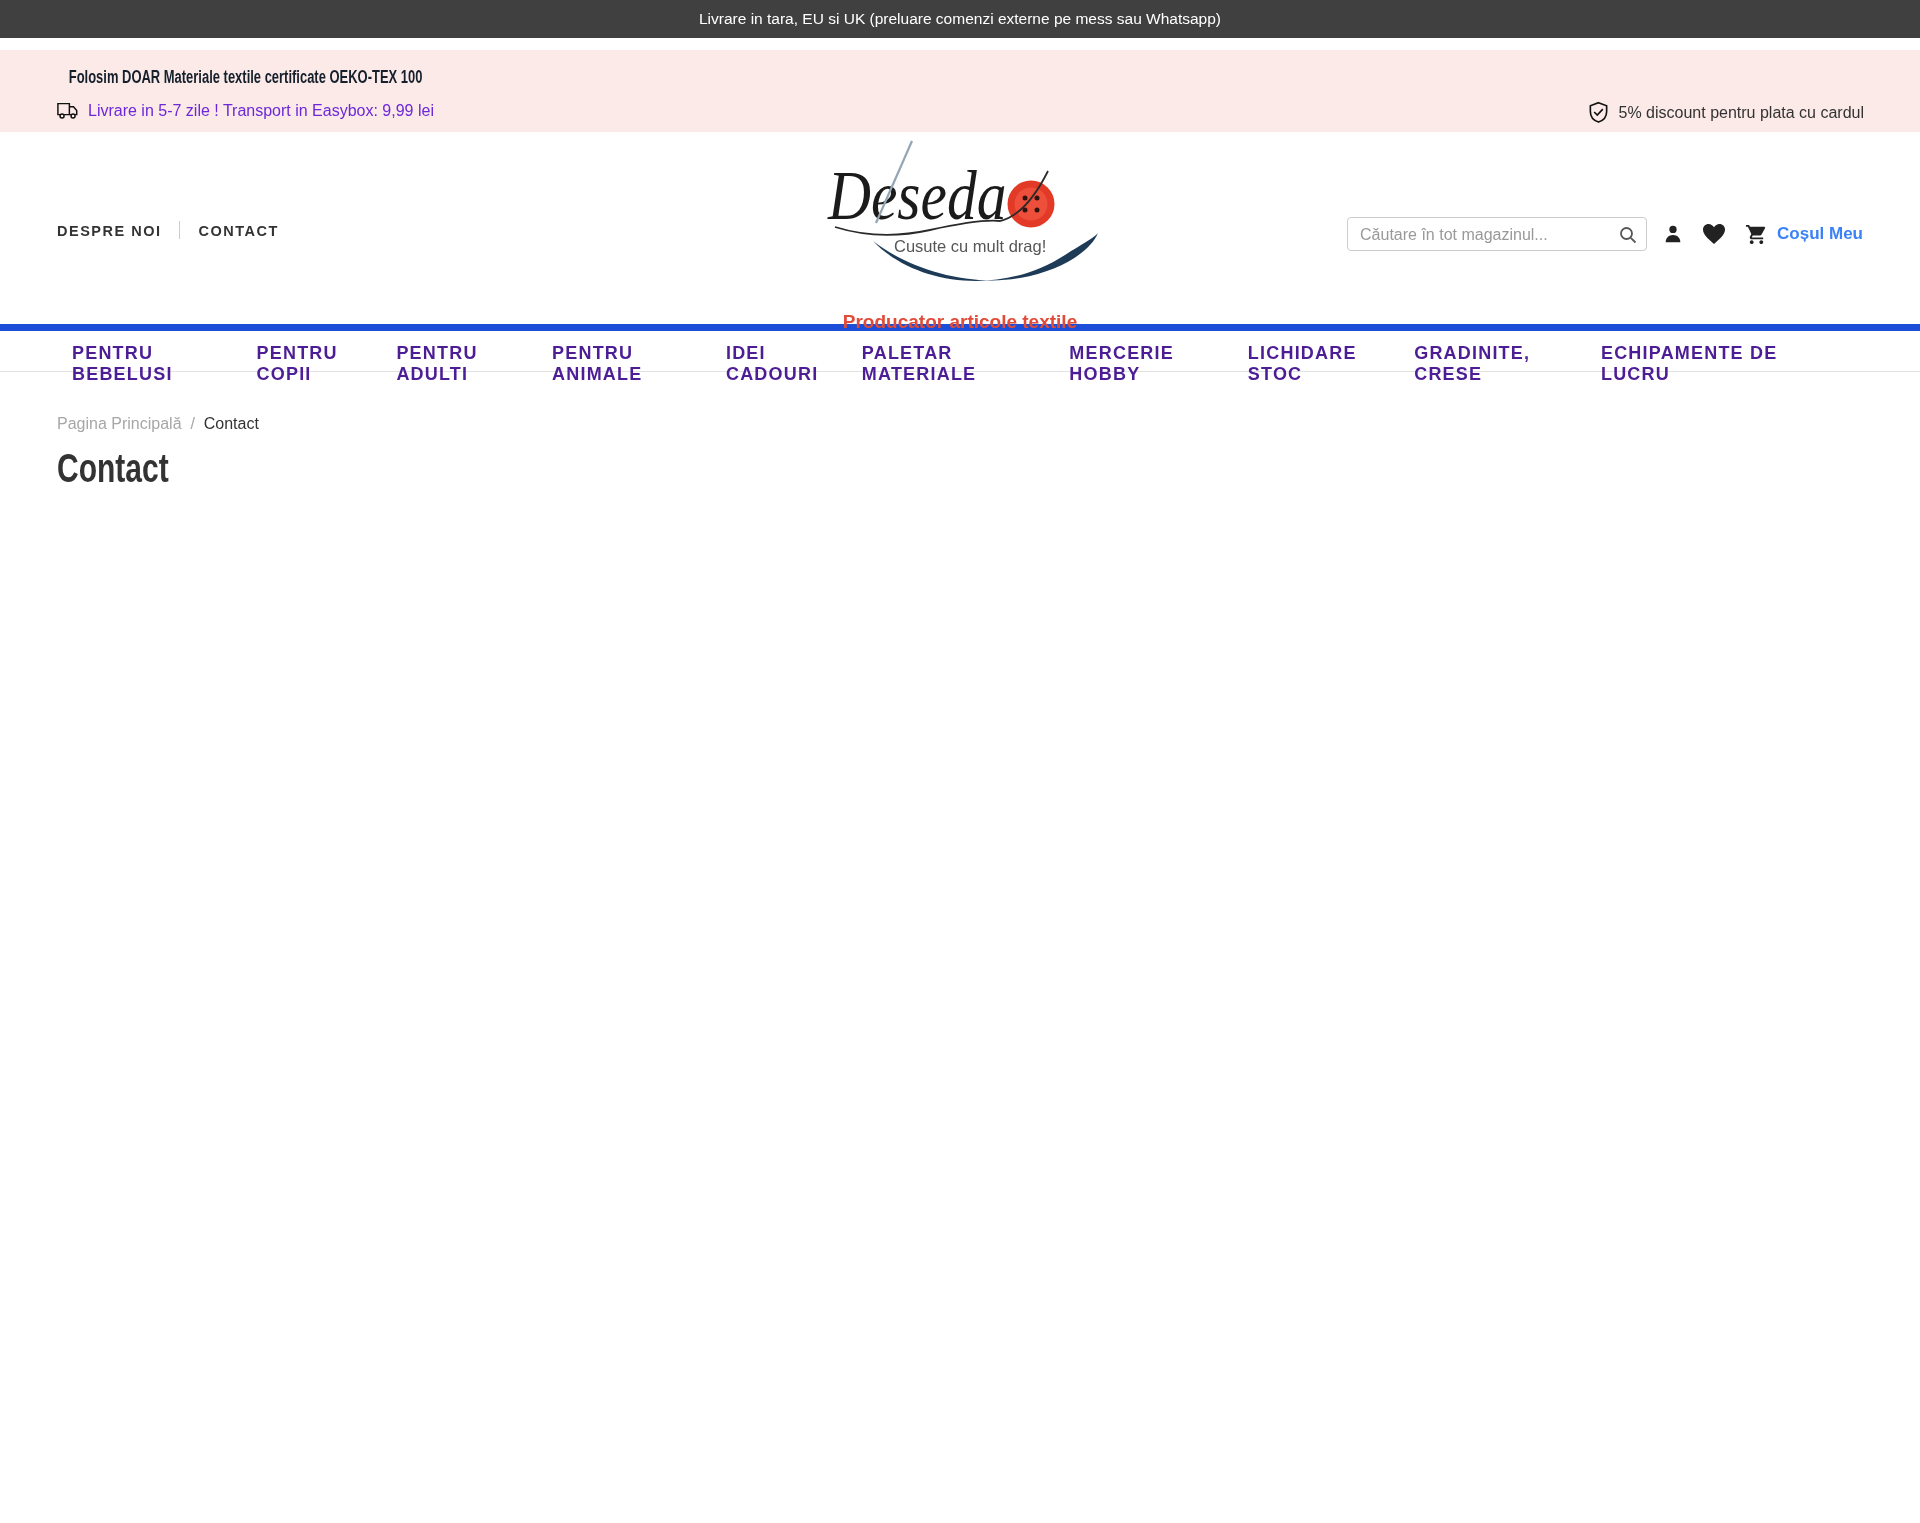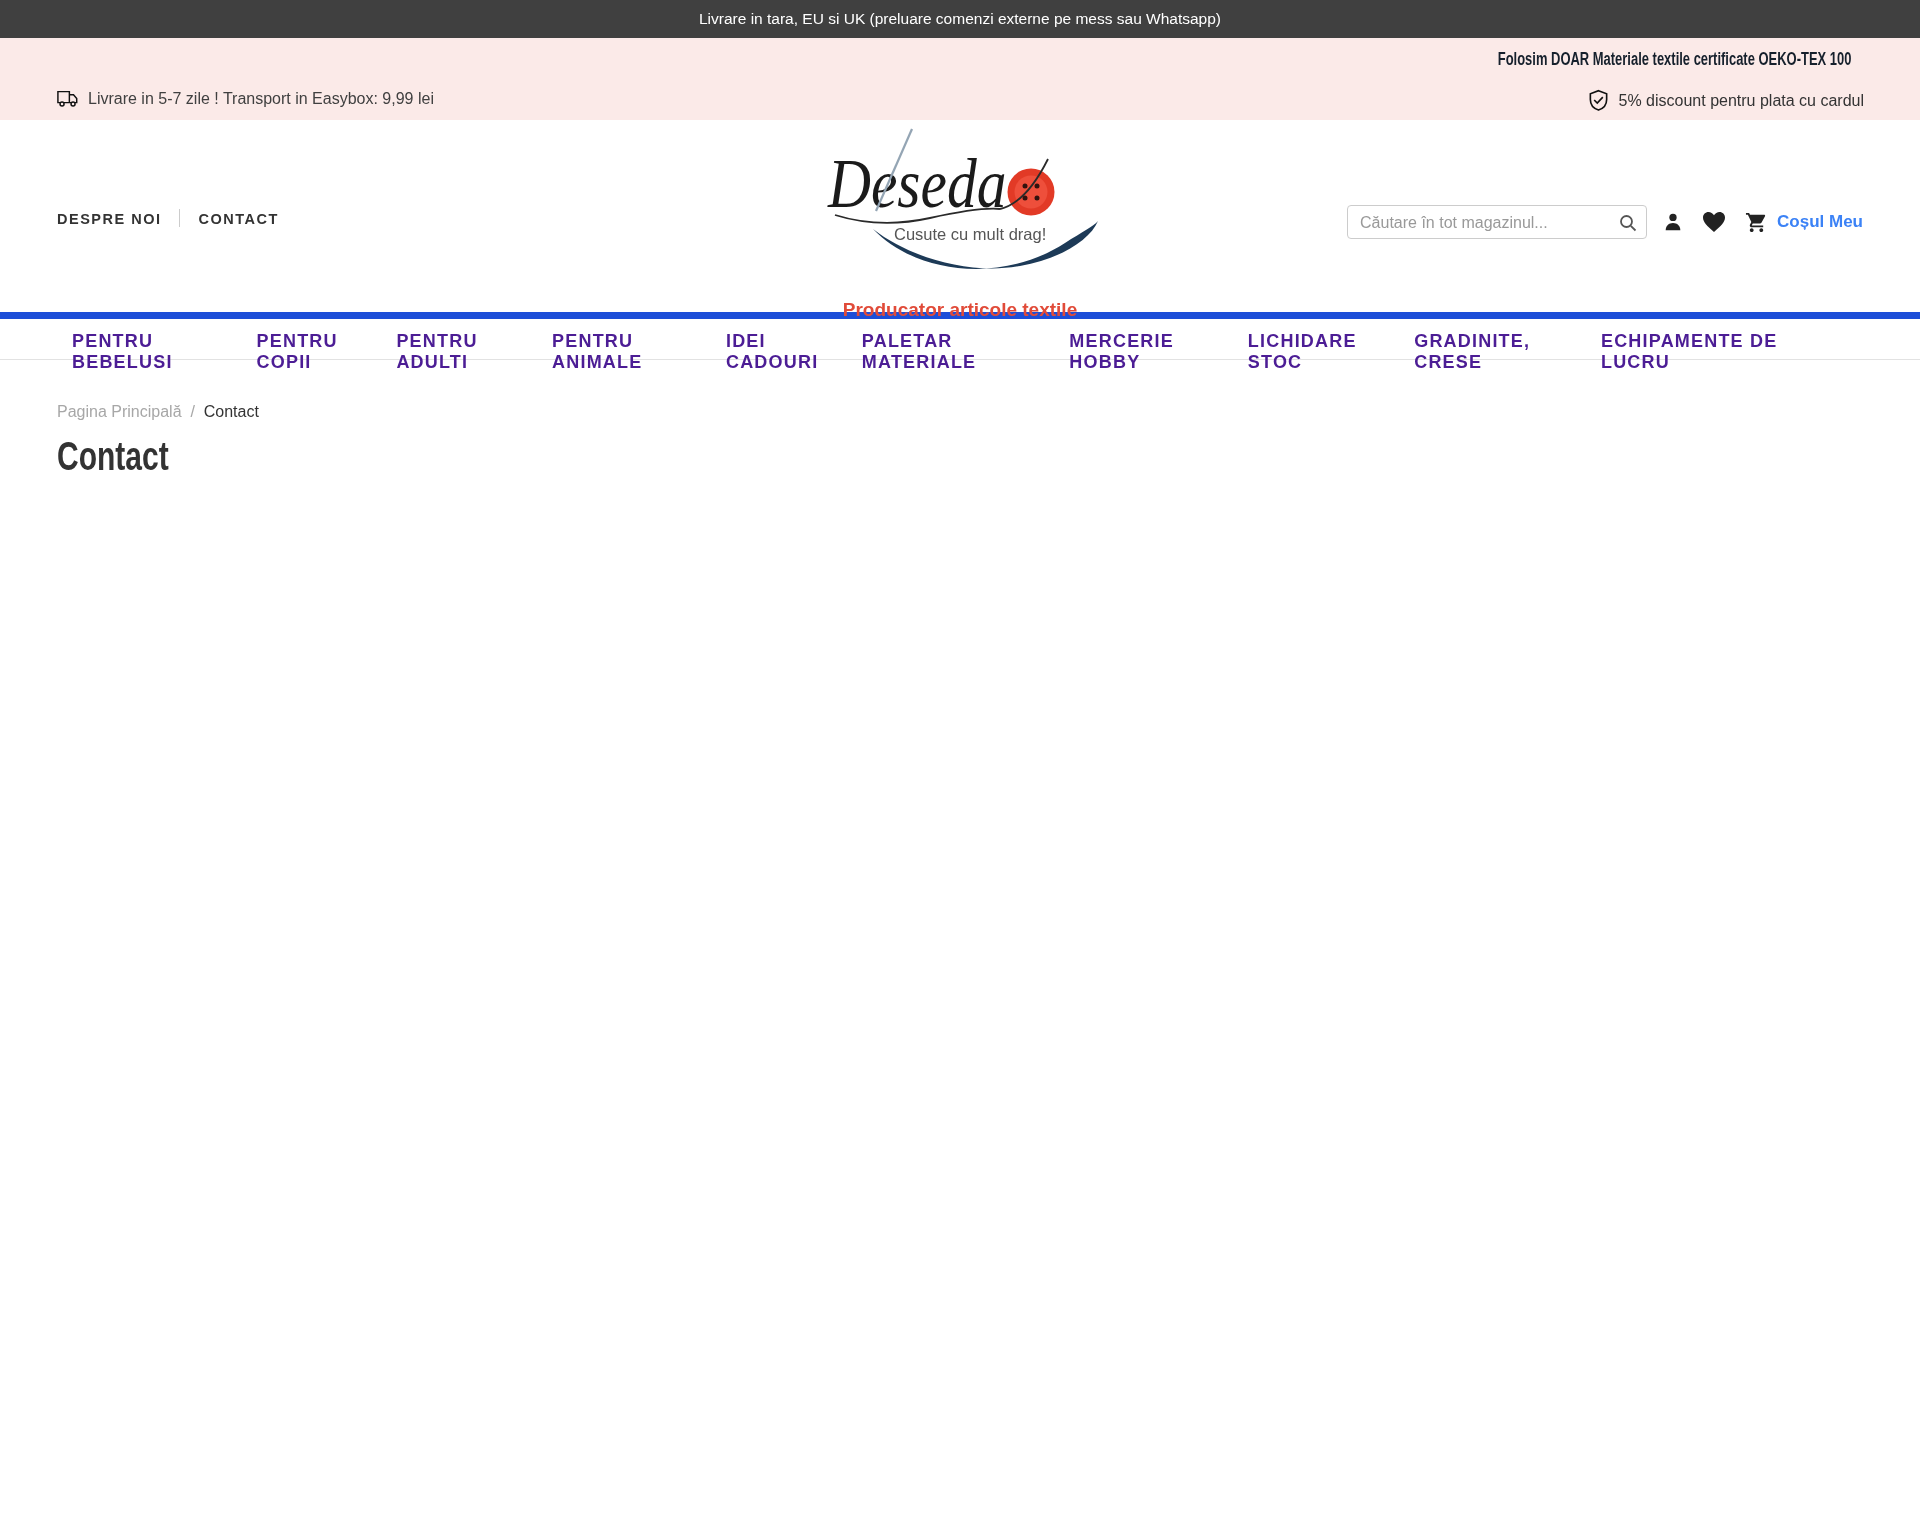--- a/index.html
+++ b/index.html
@@ -1,23 +1,23 @@
 <!DOCTYPE html>
 <html lang="ro"><head>
 <meta charset="utf-8">
 <title>Contact</title>
 <style>
 * { margin:0; padding:0; box-sizing:border-box; }
 html,body { width:1920px; background:#fff; font-family:"Liberation Sans", sans-serif; color:#333; }
 .topbar { height:38px; background:#404040; color:#fff; font-size:15.5px; text-align:center; line-height:38px; }
 .pinkbar { height:82px; background:#fbeae8; position:relative; }
-.oeko { text-align:right; padding-top:11px; }
+.oeko { text-align:left; padding-top:17px;margin-top:12px; }
 .oeko span { display:inline-block; font-weight:bold; font-size:18px; color:#16202c; transform:scaleX(0.72); letter-spacing:0px; }
 .shiprow { position:absolute; left:0; right:0; top:51px; height:30px; }
-.shiprow .left { position:absolute; left:57px; top:0; font-size:16px; color:#404040; display:flex; align-items:center; gap:9px; }
+.shiprow .left { position:absolute; left:57px; top:0; font-size:16px; color:#6d28d9; display:flex; align-items:center; gap:9px; }
 .shiprow .right { position:absolute; right:56px; top:0; font-size:16px; color:#333; display:flex; align-items:center; gap:9px; }
 .header { height:199px; position:relative; background:#fff; border-bottom:7px solid #1d4ed8; }
 .hmenu { position:absolute; left:57px; top:89px; font-size:14.5px; font-weight:bold; letter-spacing:1.5px; color:#333; }
 .hmenu .sep { display:inline-block; width:1px; height:18px; background:#ccc; margin:0 18px; vertical-align:-3px; }
 .logo { position:absolute; left:820px; top:3px; width:280px; height:175px; }
 .prodline { position:absolute; left:0; right:0; top:179px; text-align:center; color:#e14b39; font-size:19px; font-weight:bold; }
 .hright { position:absolute; right:57px; top:85px; display:flex; align-items:center; }
 .search { width:300px; height:34px; border:1px solid #ccc; border-radius:4px; position:relative; background:#fff; }
 .search .ph { position:absolute; left:12px; top:8px; color:#999; font-size:16px; }
 .search svg { position:absolute; right:8px; top:7px; }

